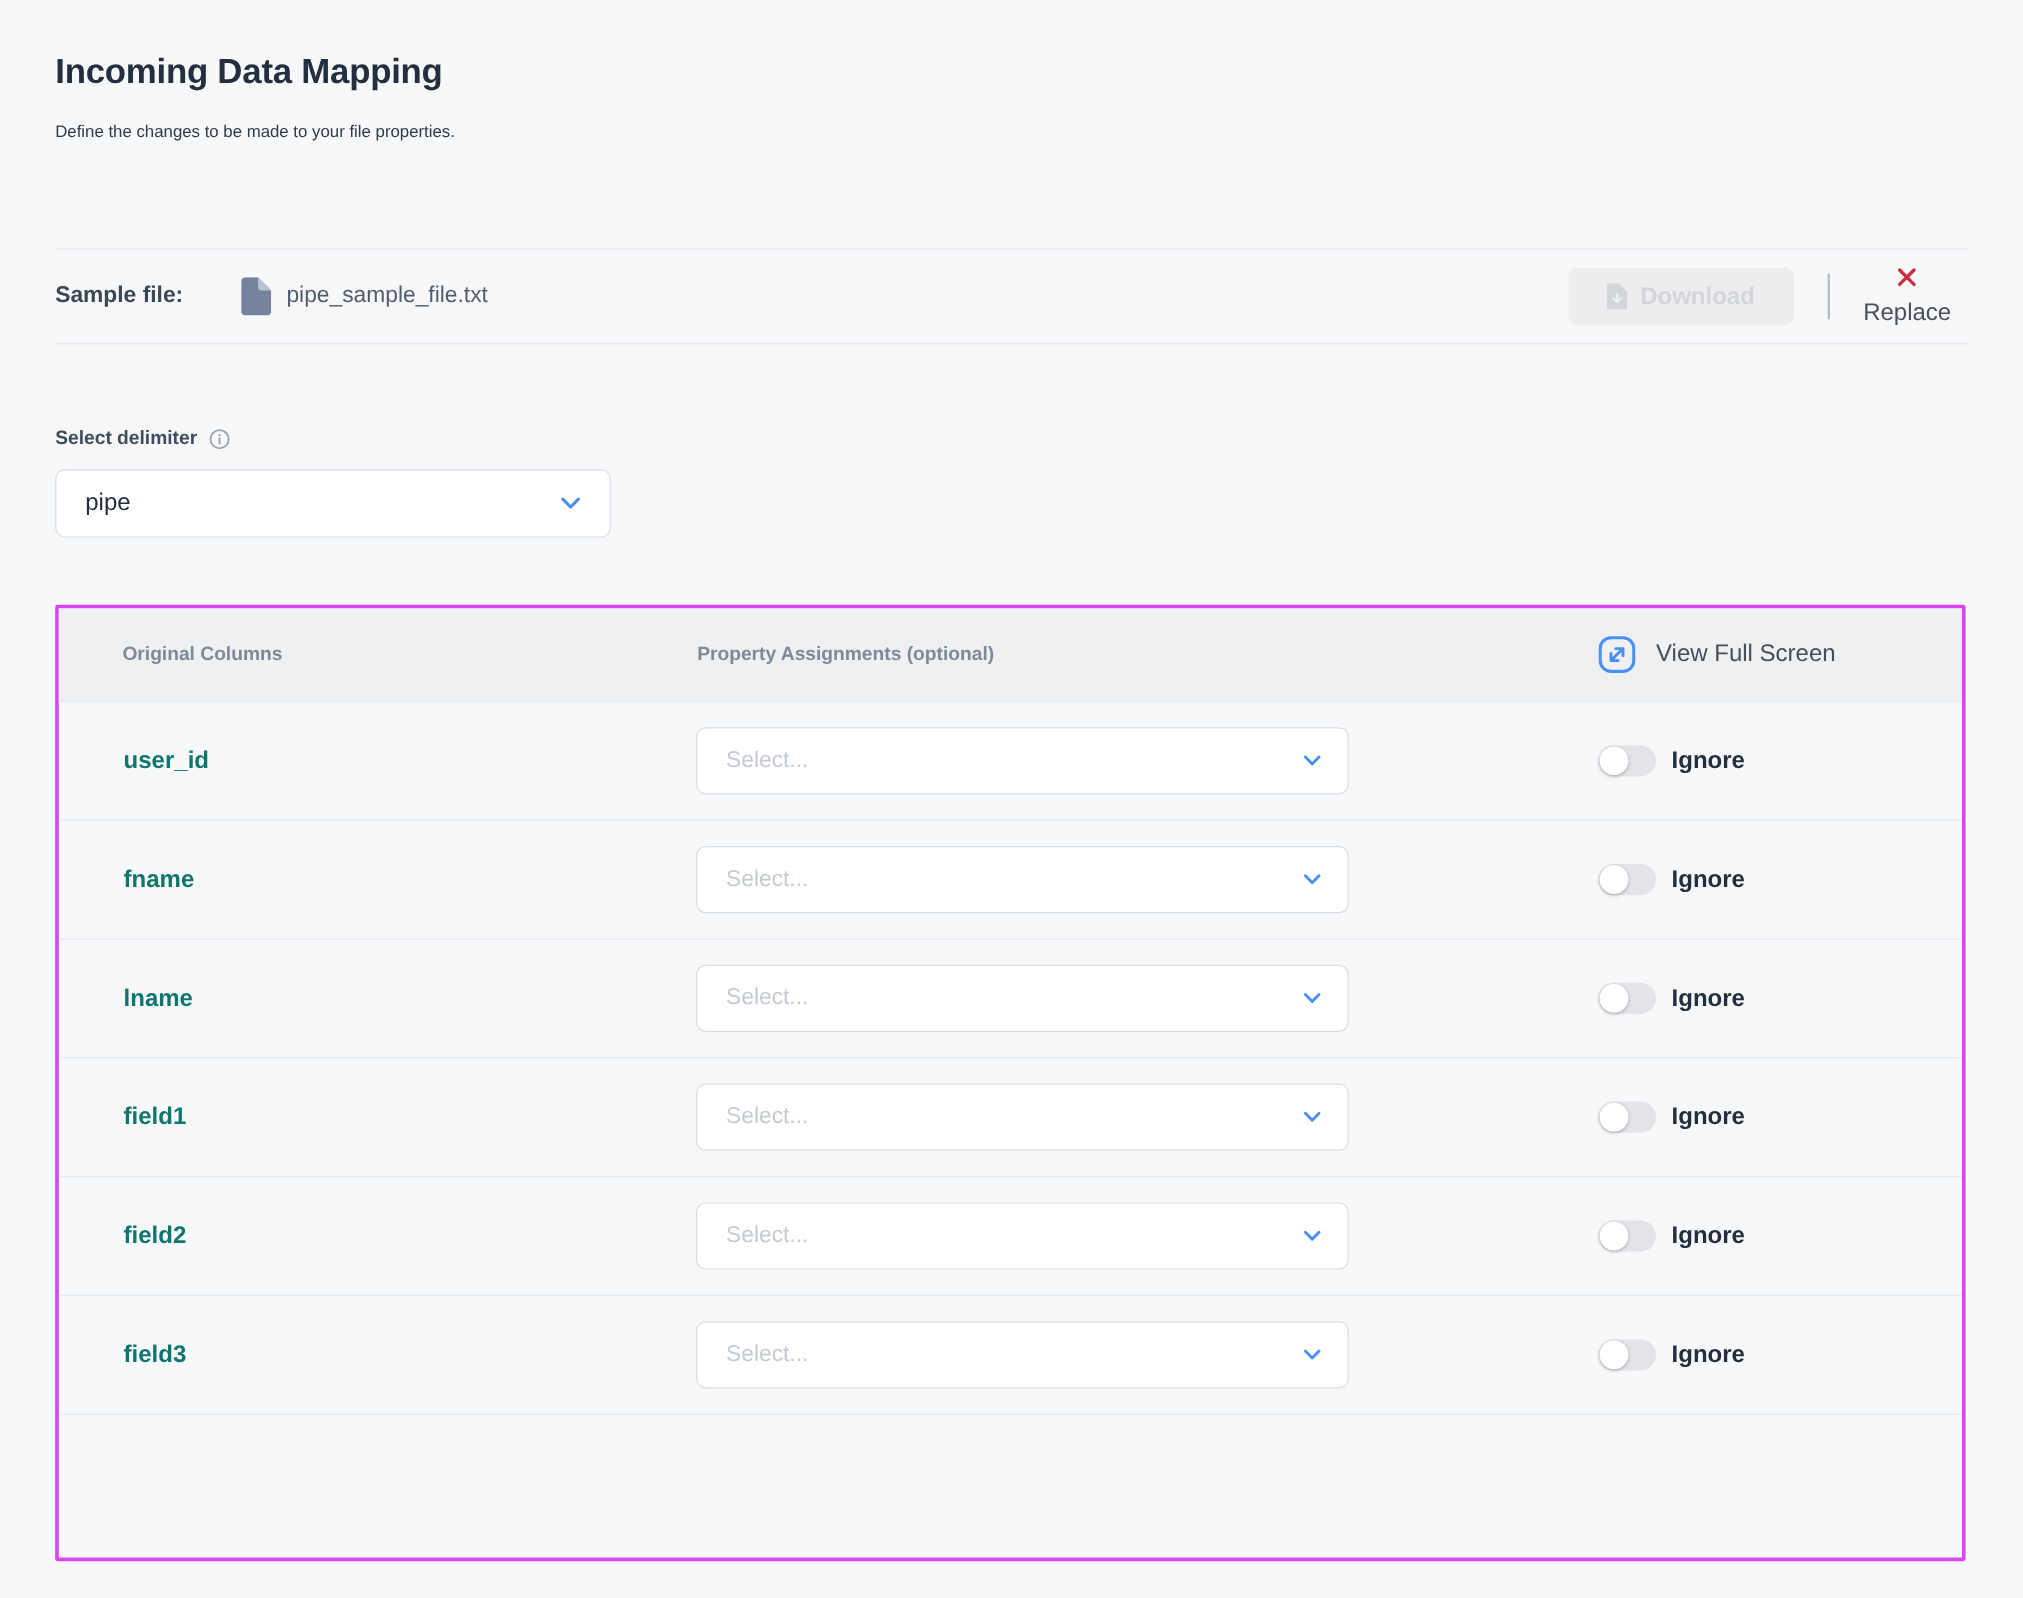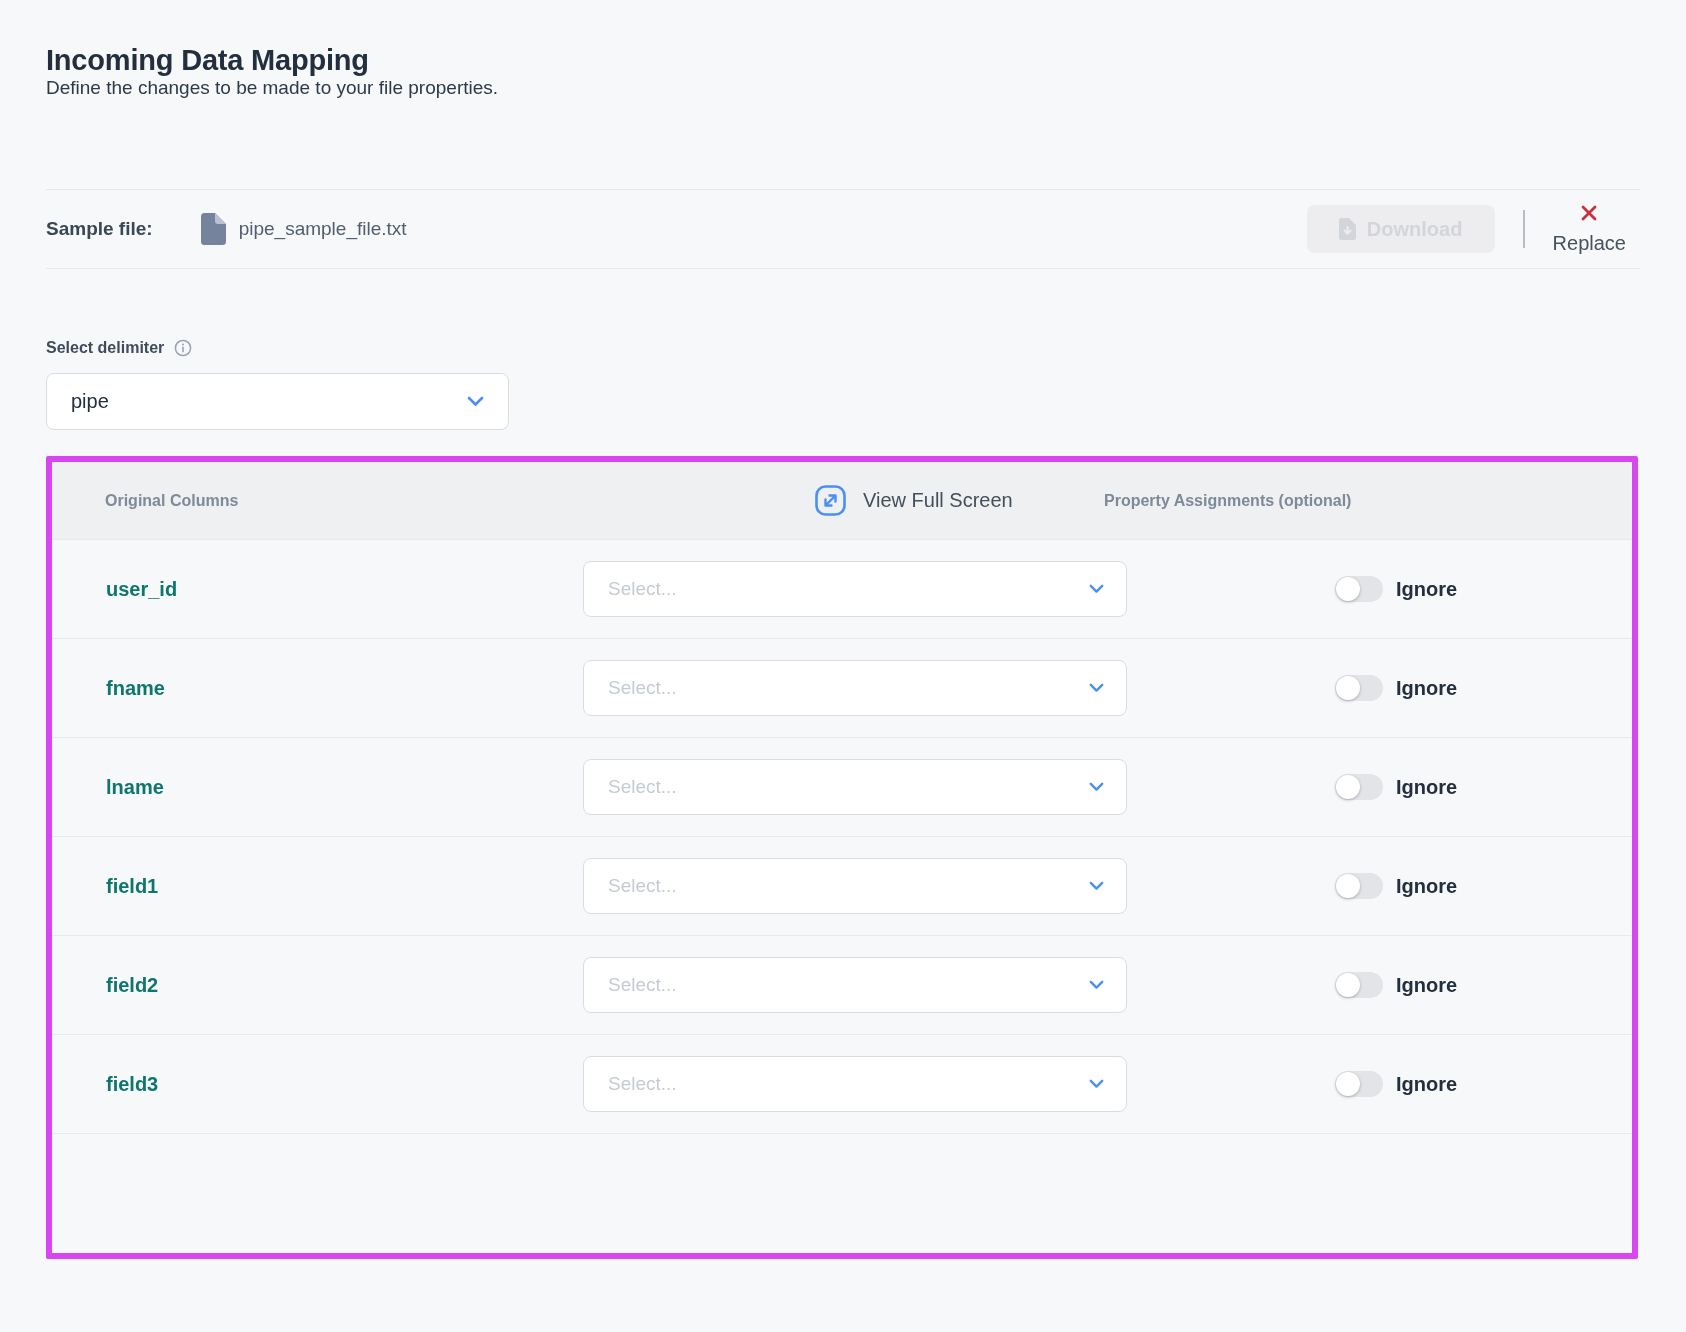--- a/index.html
+++ b/index.html
@@ -13,21 +13,22 @@
   .page { padding: 44px 46px 0 46px; }
 
   
   .page-title {
     font-size: 29px;
     font-weight: 700;
     color: #232f3e;
     letter-spacing: -0.2px;
   }
   .page-subtitle {
-    font-size: 19px;
+    margin-top: 24px;
+    font-size: 14px;
     color: #2c3a49;
   }
 
   
   .sample-bar {
     margin-top: 90px;
     height: 80px;
     border-top: 1px solid #e5e8ec;
     border-bottom: 1px solid #e5e8ec;
     display: flex;
@@ -67,23 +68,23 @@
     border-radius: 8px;
     display: flex; align-items: center;
     padding: 0 24px;
     cursor: pointer;
   }
   .select-box .value { font-size: 20px; font-weight: 400; color: #232f3e; }
   .select-box .chev { margin-left: auto; display: flex; }
 
   
   .map-table {
-    margin-top: 26px;
+    margin-top: 56px;
     width: 1592px;
-    border: 6px solid #d946ef;
+    border: 3px solid #d946ef;
     border-radius: 2px;
   }
   .map-header {
     height: 77px;
     background: #eef0f2;
     display: grid;
     grid-template-columns: 531px 520px 1fr;
     align-items: center;
   }
   .map-header .h-col { font-size: 16px; font-weight: 600; color: #7e8999; }
@@ -186,30 +187,30 @@
         <svg width="17" height="11" viewBox="0 0 17 11">
             <path d="M2 2 L8.5 8.5 L15 2" fill="none" stroke="#4a90f4" stroke-width="2.6" stroke-linecap="round" stroke-linejoin="round"></path>
           </svg>
       </span>
     </div>
   </div>
 
   <div class="map-table">
     <div class="map-header">
       <div class="h-col c1">Original Columns</div>
+      <div class="h-col c2">Property Assignments (optional)</div>
       <div class="h-col c3">
         <button class="view-fs">
           <svg width="31" height="31" viewBox="0 0 31 31">
             <rect x="1.5" y="1.5" width="28" height="28" rx="9" fill="none" stroke="#4a90f4" stroke-width="2.6"></rect>
             <path d="M10.5 20.5 L20.5 10.5 M14.5 10.5 H20.5 V16.5 M16.5 20.5 H10.5 V14.5" fill="none" stroke="#4a90f4" stroke-width="2.4" stroke-linecap="round" stroke-linejoin="round"></path>
           </svg>
           <span>View Full Screen</span>
         </button>
       </div>
-      <div class="h-col c2">Property Assignments (optional)</div>
     </div>
 
     <div class="map-row">
       <div class="row-label">user_id</div>
       <div>
           <div class="row-select">
         <span class="placeholder">Select...</span>
         <span class="chev">
               <svg width="15" height="10" viewBox="0 0 15 10">
                 <path d="M1.8 1.8 L7.5 7.6 L13.2 1.8" fill="none" stroke="#4a90f4" stroke-width="2.4" stroke-linecap="round" stroke-linejoin="round"></path>

